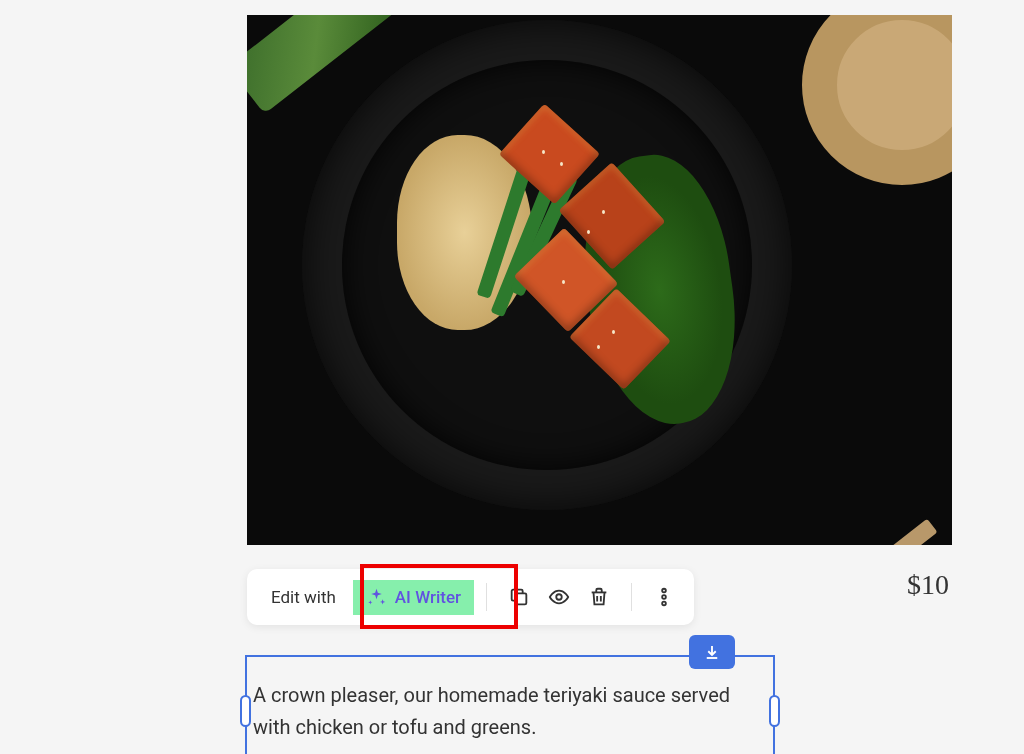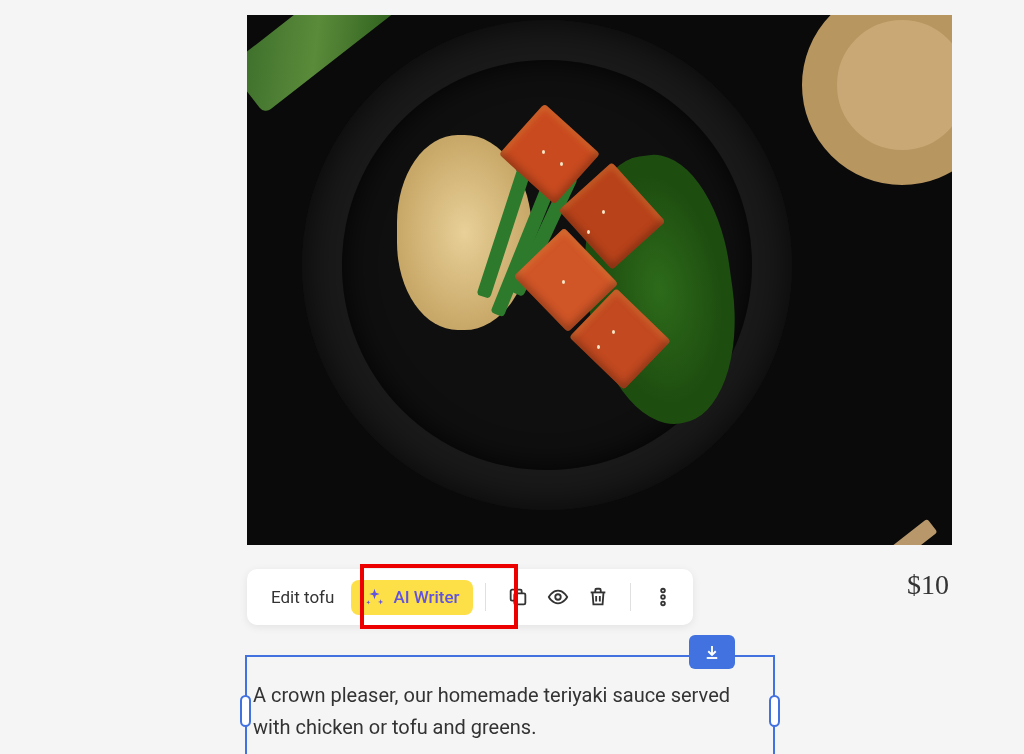--- a/index.html
+++ b/index.html
@@ -148,22 +148,22 @@
       font-size: 17px;
       color: #333;
       cursor: pointer;
       border-radius: 6px;
     }
     .ai-writer-btn {
       display: flex;
       align-items: center;
       gap: 8px;
       padding: 7px 13px;
-      background: #fde047;
-      border-radius: 8px;
+      background: #86efac;
+      border-radius: 0;
       cursor: pointer;
       margin-left: 3px;
     }
     .ai-writer-btn span {
       color: #6153e0;
       font-size: 17px;
       font-weight: 500;
     }
     .highlight-box {
       position: absolute;
@@ -281,21 +281,21 @@
       <div class="seeds" style="left:310px;top:310px"></div>
       <div class="seeds" style="left:295px;top:325px"></div>
     </div>
     <div class="fork">
 
       <div class="fork-handle"></div>
     </div>
   </div>
 
   <div class="toolbar">
-    <div class="toolbar-text-btn">Edit tofu</div>
+    <div class="toolbar-text-btn">Edit with</div>
     <div class="ai-writer-btn">
       <svg class="sparkle-icon" viewBox="0 0 24 24" fill="#6153e0">
         <path d="M12 2l1.5 4.5L18 8l-4.5 1.5L12 14l-1.5-4.5L6 8l4.5-1.5z"></path>
         <path d="M19 14l.8 2.2L22 17l-2.2.8L19 20l-.8-2.2L16 17l2.2-.8z"></path>
         <path d="M5 15l.6 1.8L7.4 17.4l-1.8.6L5 20l-.6-1.8L2.6 17.4l1.8-.6z"></path>
       </svg>
       <span>AI Writer</span>
     </div>
     <div class="toolbar-divider"></div>
     <div class="toolbar-icon-btn">

